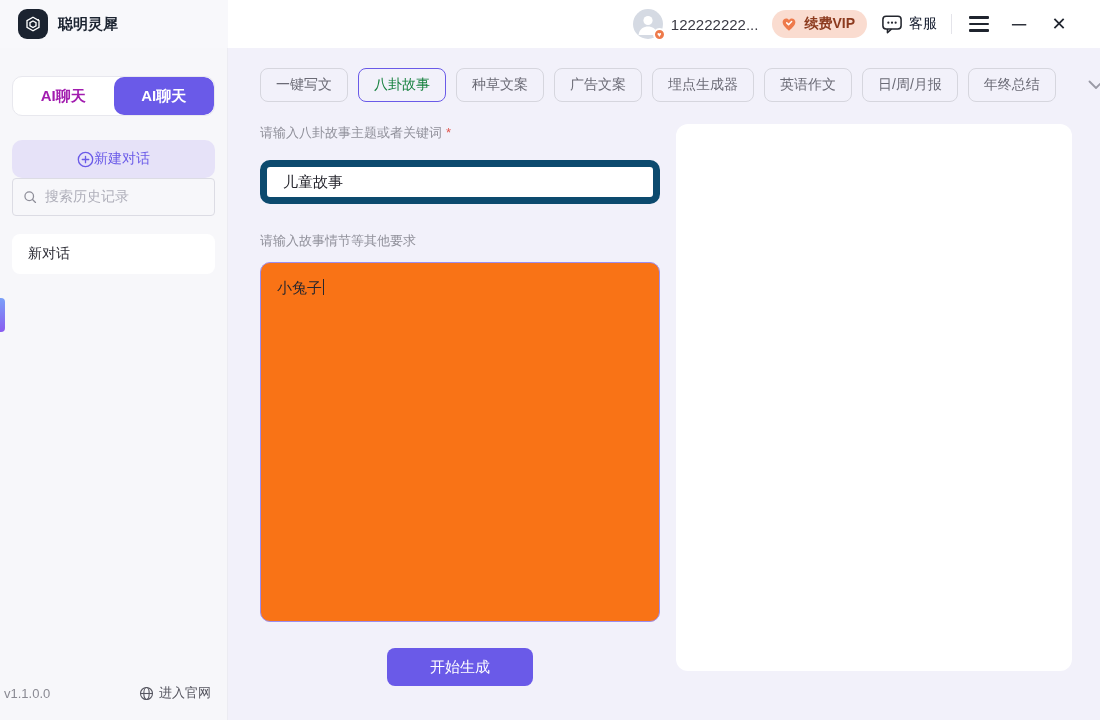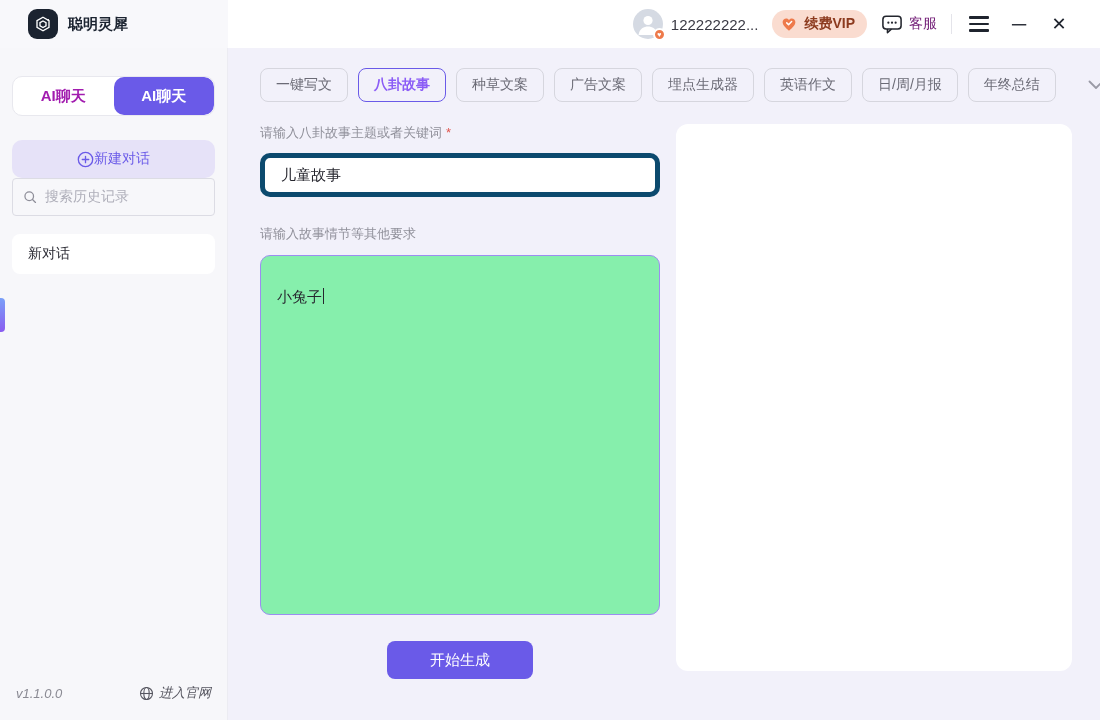--- a/index.html
+++ b/index.html
@@ -2,33 +2,33 @@
 <html><head>
 <meta charset="utf-8">
 <style>
   * { margin:0; padding:0; box-sizing:border-box; }
   html,body { width:1100px; height:720px; overflow:hidden;
     font-family:"Liberation Sans","DejaVu Sans",sans-serif; background:#F2F1FA; }
   .window { width:1100px; height:720px; display:flex; flex-direction:column; }
 
   
   .topbar { height:48px; background:#FFFFFF; display:flex; align-items:center; flex:0 0 48px; }
-  .topbar-left { width:228px; height:100%; background:#F8F8FB; display:flex; align-items:center; padding-left:28px; gap:10px; flex:0 0 228px; }
+  .topbar-left { width:228px; height:100%; background:#F8F8FB; display:flex; align-items:center; padding-left:18px; gap:10px; flex:0 0 228px; }
   .logo-box { width:30px; height:30px; background:#1B2330; border-radius:9px; display:flex; align-items:center; justify-content:center; }
   .app-title { font-size:15px; font-weight:bold; color:#1B2330; }
   .topbar-right { flex:1; display:flex; align-items:center; justify-content:flex-end; padding-right:28px; gap:14px; }
   .account { display:flex; align-items:center; gap:8px; cursor:default; }
   .avatar { width:30px; height:30px; border-radius:50%; background:#D5DAE3; position:relative; overflow:visible; }
   .avatar svg { position:absolute; left:0; top:0; }
   .avatar-badge { position:absolute; right:-3px; bottom:-2px; width:13px; height:13px; background:#EE7A4B; border:2px solid #fff; border-radius:50%; display:flex; align-items:center; justify-content:center; color:#fff; font-size:7px; }
   .username { font-size:15px; color:#3A3A44; }
   .vip-pill { display:flex; align-items:center; gap:6px; background:#FADCD0; border-radius:16px; padding:5px 12px 5px 8px; cursor:pointer; }
   .vip-text { font-size:14px; font-weight:bold; color:#8C3A1E; }
   .support { display:flex; align-items:center; gap:6px; cursor:pointer; }
-  .support-text { font-size:14px; color:#701a75; }
+  .support-text { font-size:14px; color:#0f172a; }
   .top-divider { width:1px; height:20px; background:#E4E4EA; }
   .winbtn { width:26px; height:26px; display:flex; align-items:center; justify-content:center; cursor:pointer; color:#1F242E; }
   .hamburger { display:flex; flex-direction:column; gap:4px; }
   .hamburger i { display:block; width:20px; height:2.5px; background:#1F242E; border-radius:1px; }
   .minimize { font-size:20px; font-weight:bold; }
   .close { font-size:18px; font-weight:bold; }
 
   
   .body-row { flex:1; display:flex; min-height:0; }
 
@@ -37,38 +37,38 @@
   .side-inner { padding:28px 12px 0 12px; }
   .seg { display:flex; background:#FFFFFF; border:1px solid #E8E8EE; border-radius:10px; height:40px; overflow:hidden; }
   .seg-item { flex:1; display:flex; align-items:center; justify-content:center; font-size:15px; font-weight:bold; color:#a21caf; cursor:pointer; border-radius:10px; }
   .seg-item.active { background:#6A5AE8; color:#FFFFFF; }
   .new-chat { margin-top:24px; height:38px; background:#E6E2F8; border-radius:10px; display:flex; align-items:center; justify-content:center; color:#6A5AE8; font-size:14px; cursor:pointer; }
   .search-box { height:38px; border:1px solid #DCDCE4; border-radius:4px; display:flex; align-items:center; padding:0 10px; gap:8px; background:transparent;font-family:Liberation Serif, serif; }
   .search-box input { border:none; outline:none; background:transparent; font-size:14px; color:#3A3A44; width:100%; font-family:inherit; }
   .search-box input::placeholder { color:#AFAFBA; }
   .history-item { margin-top:18px; height:40px; background:#FFFFFF; border-radius:8px; display:flex; align-items:center; padding-left:16px; font-size:14px; color:#2A2A33; cursor:pointer; }
   .active-bar { position:absolute; left:0; top:250px; width:5px; height:34px; border-radius:0 4px 4px 0; background:linear-gradient(180deg,#7AA0F8,#8A5CF0); }
-  .side-footer { margin-top:auto; padding:14px 16px 18px 16px; display:flex; align-items:center; justify-content:space-between;font-style:italic; }
+  .side-footer { margin-top:auto; padding:14px 16px 18px 4px; display:flex; align-items:center; justify-content:space-between; }
   .version { font-size:13px; color:#8A8A93; }
   .official { display:flex; align-items:center; gap:5px; font-size:13px; color:#55555F; cursor:pointer; }
 
   
   .main { flex:1; background:#F2F1FA; padding:20px 28px 0 32px; display:flex; flex-direction:column; min-width:0; }
   .tab-row { display:flex; align-items:center; gap:10px; flex-wrap:nowrap; }
   .wtab { height:34px; padding:8px 15px; display:flex; align-items:center; justify-content:center; border:1px solid #D6D6DE; border-radius:8px; font-size:14px; color:#6B6B76; cursor:pointer; white-space:nowrap; background:transparent; }
-  .wtab.active { border-color:#6A5AE8; color:#8b5cf6;font-weight:bold; }
+  .wtab.active { border-color:#6A5AE8; color:#15803d; }
   .tab-more { margin-left:22px; cursor:pointer; display:flex; align-items:center; }
 
   .content-row { display:flex; margin-top:22px; flex:1; min-height:0; }
   .form-col { width:400px; flex:0 0 400px; display:flex; flex-direction:column; }
   .field-label { font-size:13px; color:#90909A; }
   .req { color:#E0554D; margin-left:4px; }
-  .text-input { margin-top:11px; height:44px; background:#FFFFFF; border:5px solid #0c4a6e; border-radius:10px; padding:0 16px; font-size:15px; color:#26262E; outline:none; width:100%; font-family:Liberation Mono, monospace; }
+  .text-input { margin-top:18px; height:44px; background:#FFFFFF; border:7px solid #0c4a6e; border-radius:10px; padding:0 16px; font-size:15px; color:#26262E; outline:none; width:100%; font-family:Liberation Mono, monospace; }
   .label-2 { margin-top:28px; }
-  .textarea { margin-top:12px; height:360px; background:#86efac; border:1px solid #9C8DF0; border-radius:10px; padding:30px 16px; font-size:15px; color:#26262E; line-height:1.5; cursor:text; overflow:hidden; }
+  .textarea { margin-top:12px; height:360px; background:#f97316; border:1px solid #9C8DF0; border-radius:10px; padding:14px 16px; font-size:15px; color:#26262E; line-height:1.5; cursor:text; overflow:hidden; }
   .caret { display:inline-block; width:1px; height:16px; background:#26262E; vertical-align:-2px; margin-left:1px; animation:blink 1s steps(1) infinite; }
   @keyframes blink { 50% { opacity:0; } }
   .btn-row { display:flex; justify-content:center; margin-top:26px; }
   .generate-btn { width:146px; height:38px; background:#6A5AE8; border:none; border-radius:8px; color:#FFFFFF; font-size:15px; cursor:pointer; font-family:inherit; }
 
   .output-panel { flex:1; margin-left:16px; background:#FFFFFF; border-radius:12px; height:547px; }
 </style>
 </head>
 <body>
 

